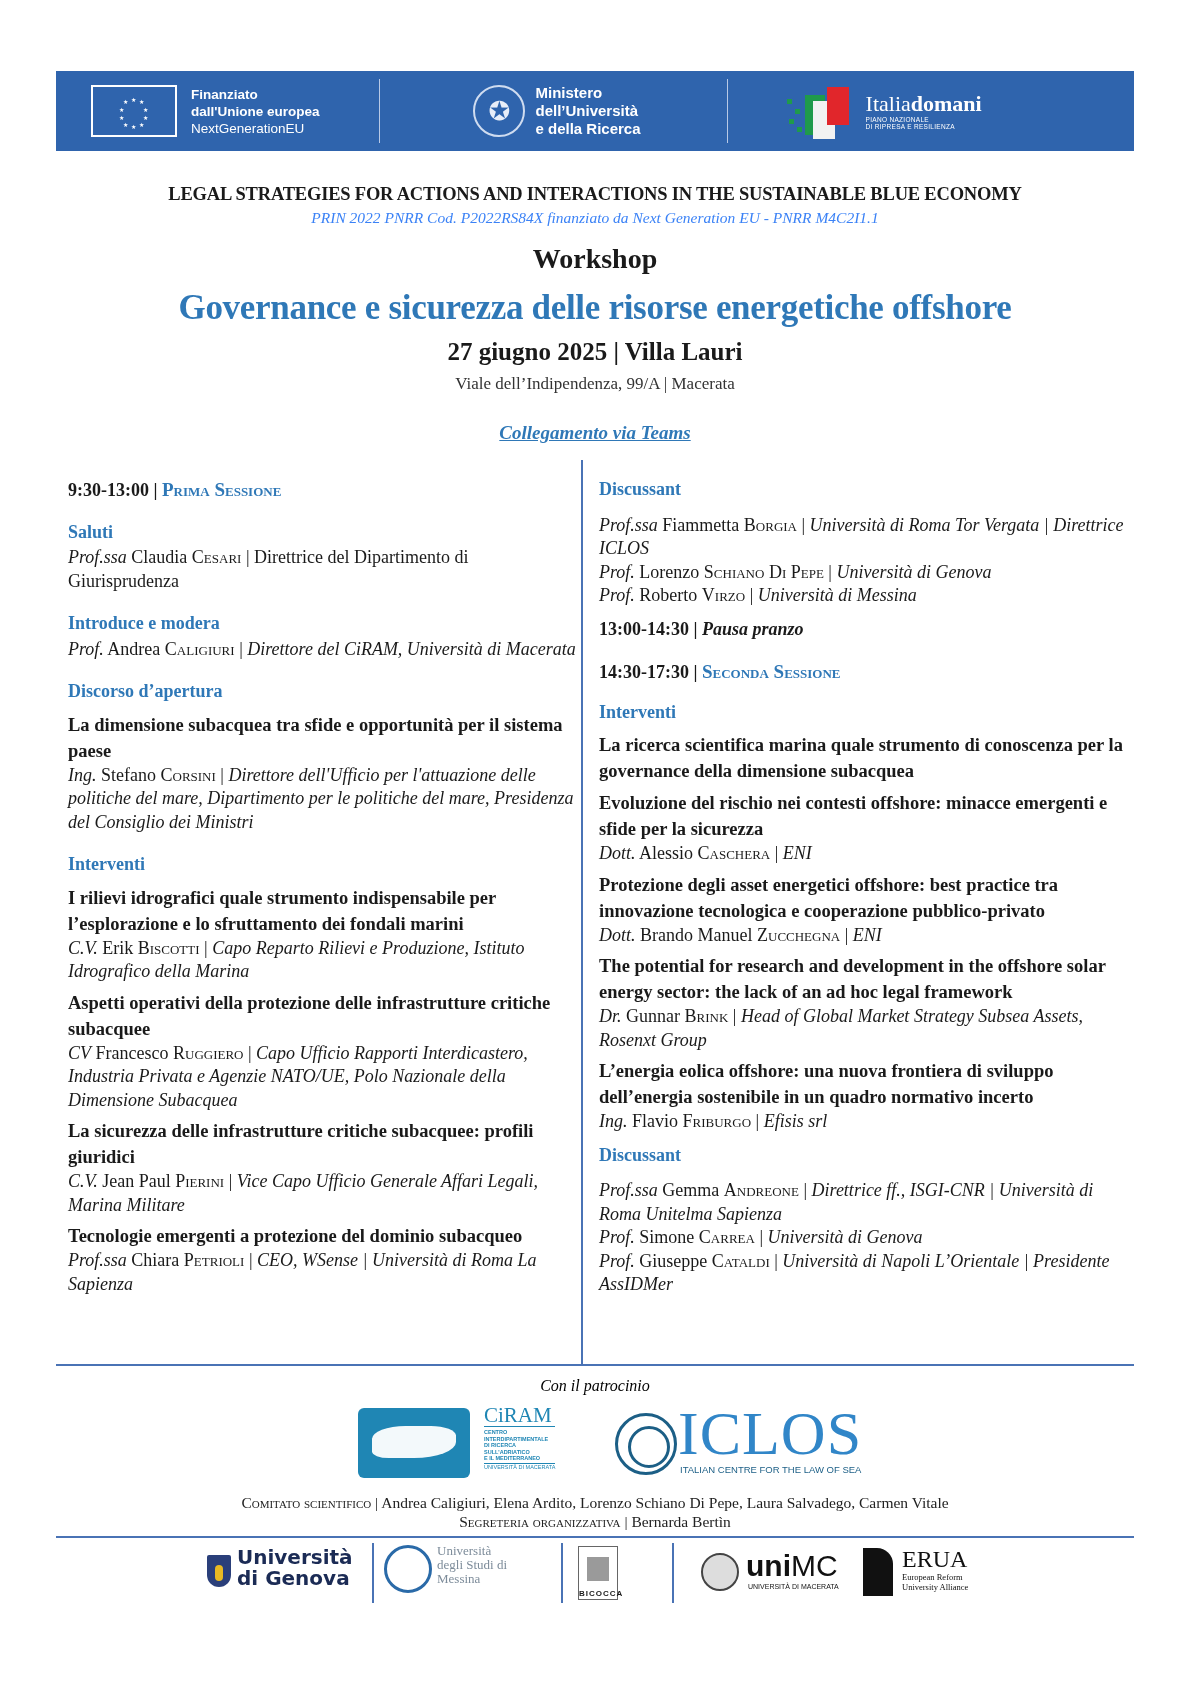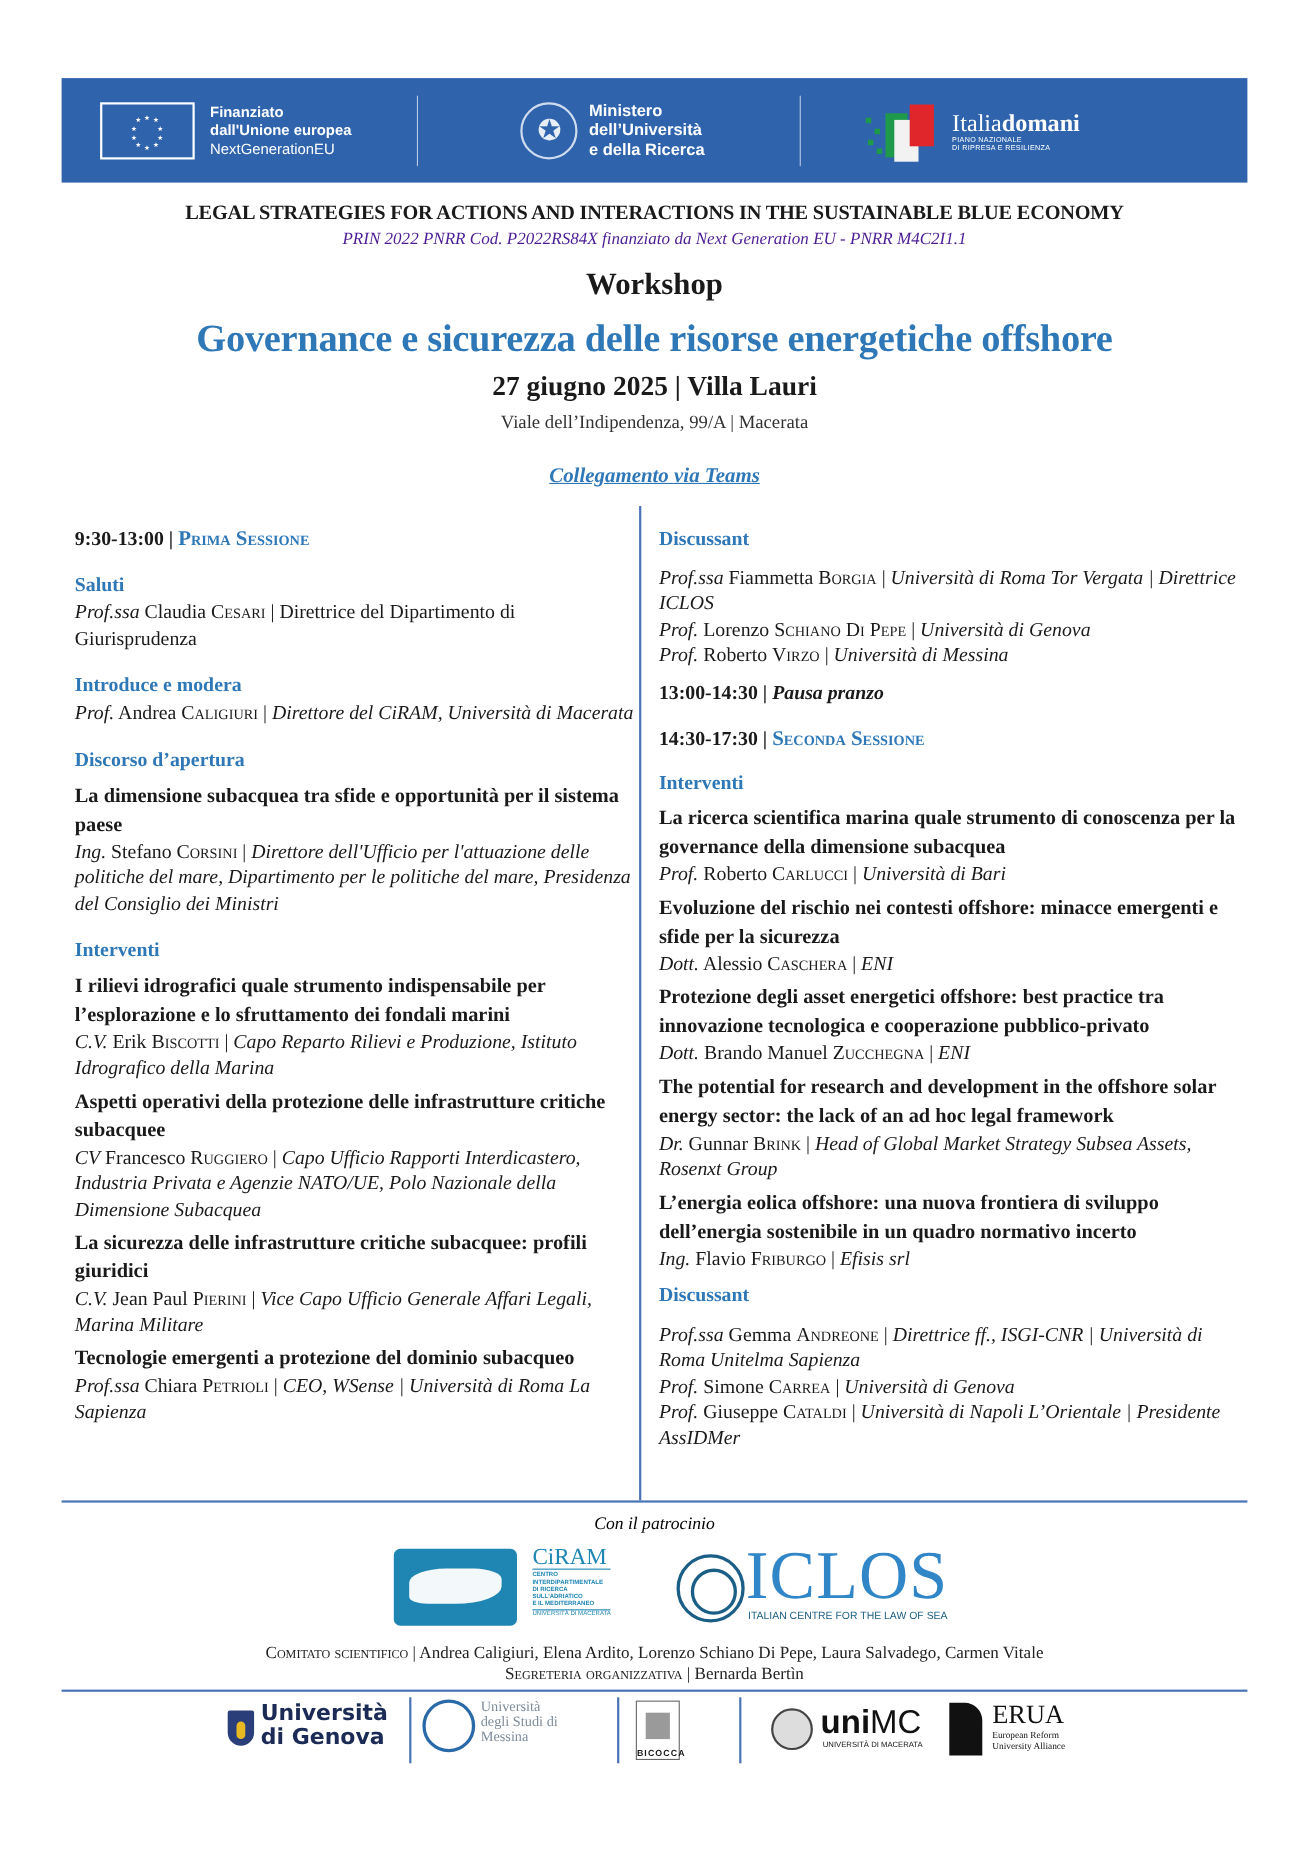--- a/index.html
+++ b/index.html
@@ -1,37 +1,37 @@
 <!DOCTYPE html>
 <html><head>
 <meta charset="utf-8">
 <style>
   * { box-sizing: border-box; margin: 0; padding: 0; }
   body { width: 1190px; height: 1683px; background: #ffffff; position: relative; font-family: "Liberation Serif", "DejaVu Serif", serif; color: #1a1a1a; overflow: hidden; }
-  .banner { position: absolute; left: 56px; top: 71px; width: 1078px; height: 95px; background: #2f64ad; display: flex; align-items: center; color: #fff; }
+  .banner { position: absolute; left: 56px; top: 71px; width: 1078px; height: 80px; background: #2f64ad; display: flex; align-items: center; color: #fff; }
   .banner .blk { display: flex; align-items: center; height: 100%; }
   .banner .sep { width: 1px; height: 64px; background: #b8c9e6; }
   .eu-flag { width: 86px; height: 52px; border: 2px solid #fff; margin-left: 35px; margin-right: 14px; position: relative; }
   .eu-flag span { position: absolute; color: #fff; font-size: 6px; line-height: 6px; }
   .banner-text { font-family: "Liberation Sans", "DejaVu Sans", sans-serif; font-size: 13.5px; line-height: 17px; font-weight: bold; }
   .banner-text .thin { font-weight: normal; }
   .emblem { width: 52px; height: 52px; border: 2px solid #cfdcf0; border-radius: 50%; margin-left: 93px; margin-right: 10px; display: flex; align-items: center; justify-content: center; font-size: 26px; color: #e8eef8; }
   .mur-text { font-family: "Liberation Sans", "DejaVu Sans", sans-serif; font-size: 15px; font-weight: bold; line-height: 18px; }
   .itflag { position: relative; width: 75px; height: 60px; margin-left: 55px; margin-right: 8px; }
   .itflag .g { position: absolute; left: 22px; top: 14px; width: 20px; height: 40px; background: #1f9a4b; }
   .itflag .w { position: absolute; left: 30px; top: 20px; width: 22px; height: 38px; background: #f2f2f2; }
   .itflag .r { position: absolute; left: 44px; top: 6px; width: 22px; height: 38px; background: #e1262b; }
   .itflag .d { position: absolute; width: 5px; height: 5px; background: #1f9a4b; }
   .it-text .big { font-family: "Liberation Serif", serif; font-size: 22px; line-height: 24px; }
   .it-text .big b { font-weight: bold; }
   .it-text .small { font-family: "Liberation Sans", sans-serif; font-size: 6.5px; line-height: 7px; letter-spacing: 0.3px; }
 
   .center { position: absolute; left: 0; width: 1190px; text-align: center; }
   .project-title { top: 184px; font-size: 18.5px; font-weight: bold; letter-spacing: -0.2px; }
-  .project-sub { top: 209px; font-size: 15.5px; font-style: italic; color: #4c1d95; }
+  .project-sub { top: 209px; font-size: 15.5px; font-style: italic; color: #3b82f6; }
   .ws { top: 243px; font-size: 28px; font-weight: bold; }
   .main-title { top: 288px; font-size: 35px; font-weight: bold; color: #2f78b7; letter-spacing: -0.3px; }
   .date { top: 338px; font-size: 25px; font-weight: bold; }
   .addr { top: 374px; font-size: 17px; color: #333; }
   .teams { top: 422px; font-size: 19px; font-weight: bold; font-style: italic; color: #2f78b7; text-decoration: underline; }
 
   .col-divider { position: absolute; left: 581px; top: 460px; width: 2px; height: 904px; background: #4a73b5; }
   .hline { position: absolute; left: 56px; width: 1078px; height: 2px; background: #4a73b5; }
 
   .col { position: absolute; font-size: 18px; line-height: 23.5px; }
@@ -196,21 +196,20 @@
   <div class="spk"><span class="t">Prof.</span> <span>Roberto </span><span class="sur">Virzo</span><span> | </span><span class="aff">Università di Messina</span></div>
   <div class="gap-m"></div>
   <div class="brk"><span>13:00-14:30 | </span><i>Pausa pranzo</i></div>
   <div class="gap-l"></div>
   <div class="sess" style="margin-bottom:16px"><span>14:30-17:30 | </span><span class="lab">Seconda Sessione</span></div>
 
   <div class="sub-h">Interventi</div>
   <div class="gap-s"></div>
   <div>
     <div class="talk-title">La ricerca scientifica marina quale strumento di conoscenza per la governance della dimensione subacquea</div>
-    <div class="spk"><span class="t">Prof.</span> <span>Roberto </span><span class="sur">Carlucci</span><span> | </span><span class="aff">Università di Bari</span></div>
   </div>
   <div class="gap-s"></div>
   <div>
     <div class="talk-title">Evoluzione del rischio nei contesti offshore: minacce emergenti e sfide per la sicurezza</div>
     <div class="spk"><span class="t">Dott.</span> <span>Alessio </span><span class="sur">Caschera</span><span> | </span><span class="aff">ENI</span></div>
   </div>
   <div class="gap-s"></div>
   <div>
     <div class="talk-title">Protezione degli asset energetici offshore: best practice tra innovazione tecnologica e cooperazione pubblico-privato</div>
     <div class="spk"><span class="t">Dott.</span> <span>Brando Manuel </span><span class="sur">Zucchegna</span><span> | </span><span class="aff">ENI</span></div>

